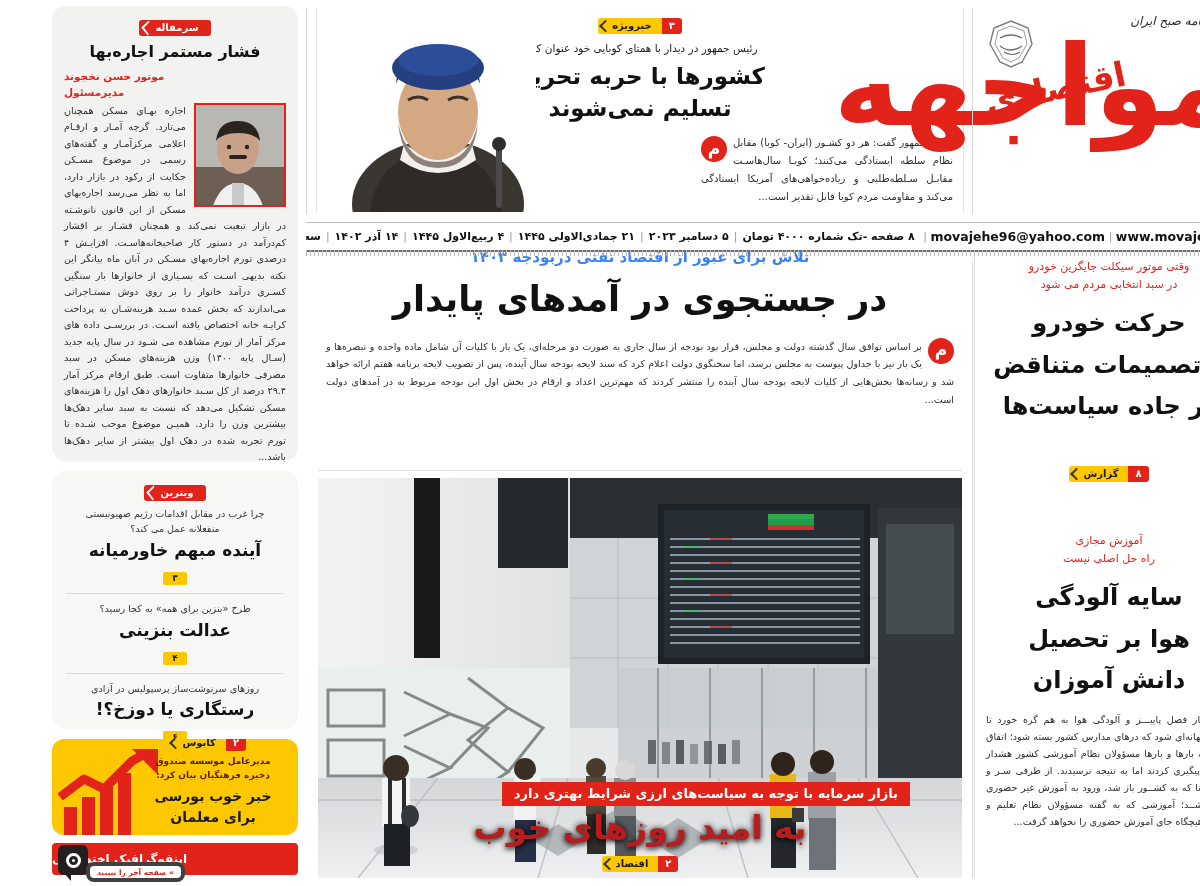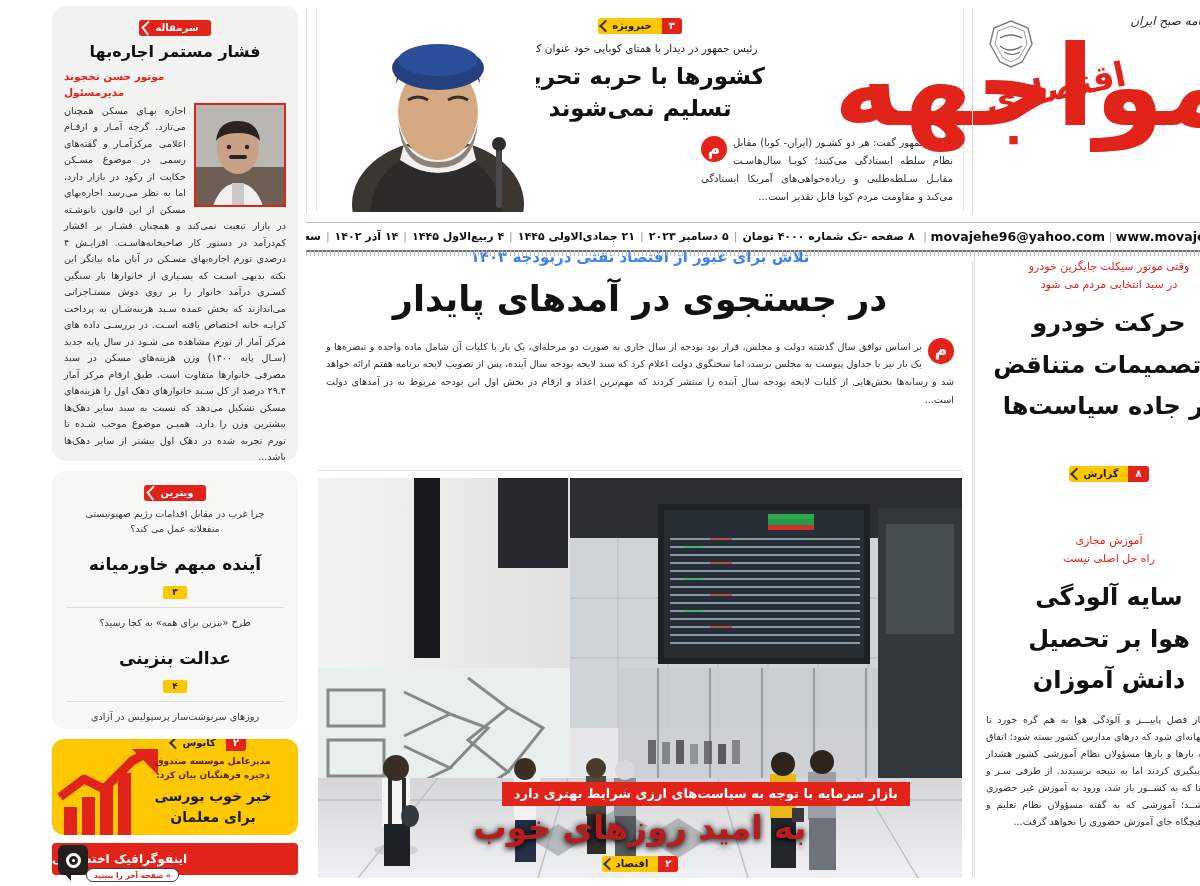--- a/index.html
+++ b/index.html
@@ -93,21 +93,21 @@
   }
   .more-wrap { text-align: left; }
 
   .hr-thin { height:1px; background:#dedcd6; margin: 8px 2px; }
 
   .brief-sub {
     font-size: 9.6px; color: #333; text-align: center; line-height: 1.55;
   }
   .brief-title {
     font-size: 17px; font-weight: bold; text-align: center; color: #111;
-    margin-top: 17px; letter-spacing: -.2px;
+    margin-top: 3px; letter-spacing: -.2px;
   }
   .pagenum-wrap { text-align:center; margin: 6px 0 2px; }
   .pagenum {
     display:inline-block; background:#fdc800; color:#1d1d1d;
     font-size:9px;font-weight:bold;padding:1px 9px 2px;border-radius:2px;
   }
 
   
   .promo {
     margin-top: 10px;
@@ -145,21 +145,21 @@
   }
   .ib-icon::after{
     content:""; position:absolute; bottom:-6px; left:6px;
     border-left:7px solid transparent;border-right:0 solid transparent;
     border-top:8px solid #231f20;
   }
   .ib-ring{ width:15px;height:15px;border:3px solid #fff;border-radius:50%; position:relative;}
   .ib-ring::after{content:"";position:absolute;inset:3px;background:#fff;border-radius:50%;}
   .ib-more {
     position: absolute; left: 34px; bottom: -7px;
-    background:#fff; border:1px solid #404040; color:#e2231a;
+    background:#fff; border:4px solid #404040; color:#e2231a;
     font-size:7.5px; font-weight:bold; padding:1.5px 7px; border-radius:8px;
   }
 
   
   .center-col {
     position: absolute; left: 262px; top: 0;
     width: 668px; height: 886px;
   }
 
   .top-news {

